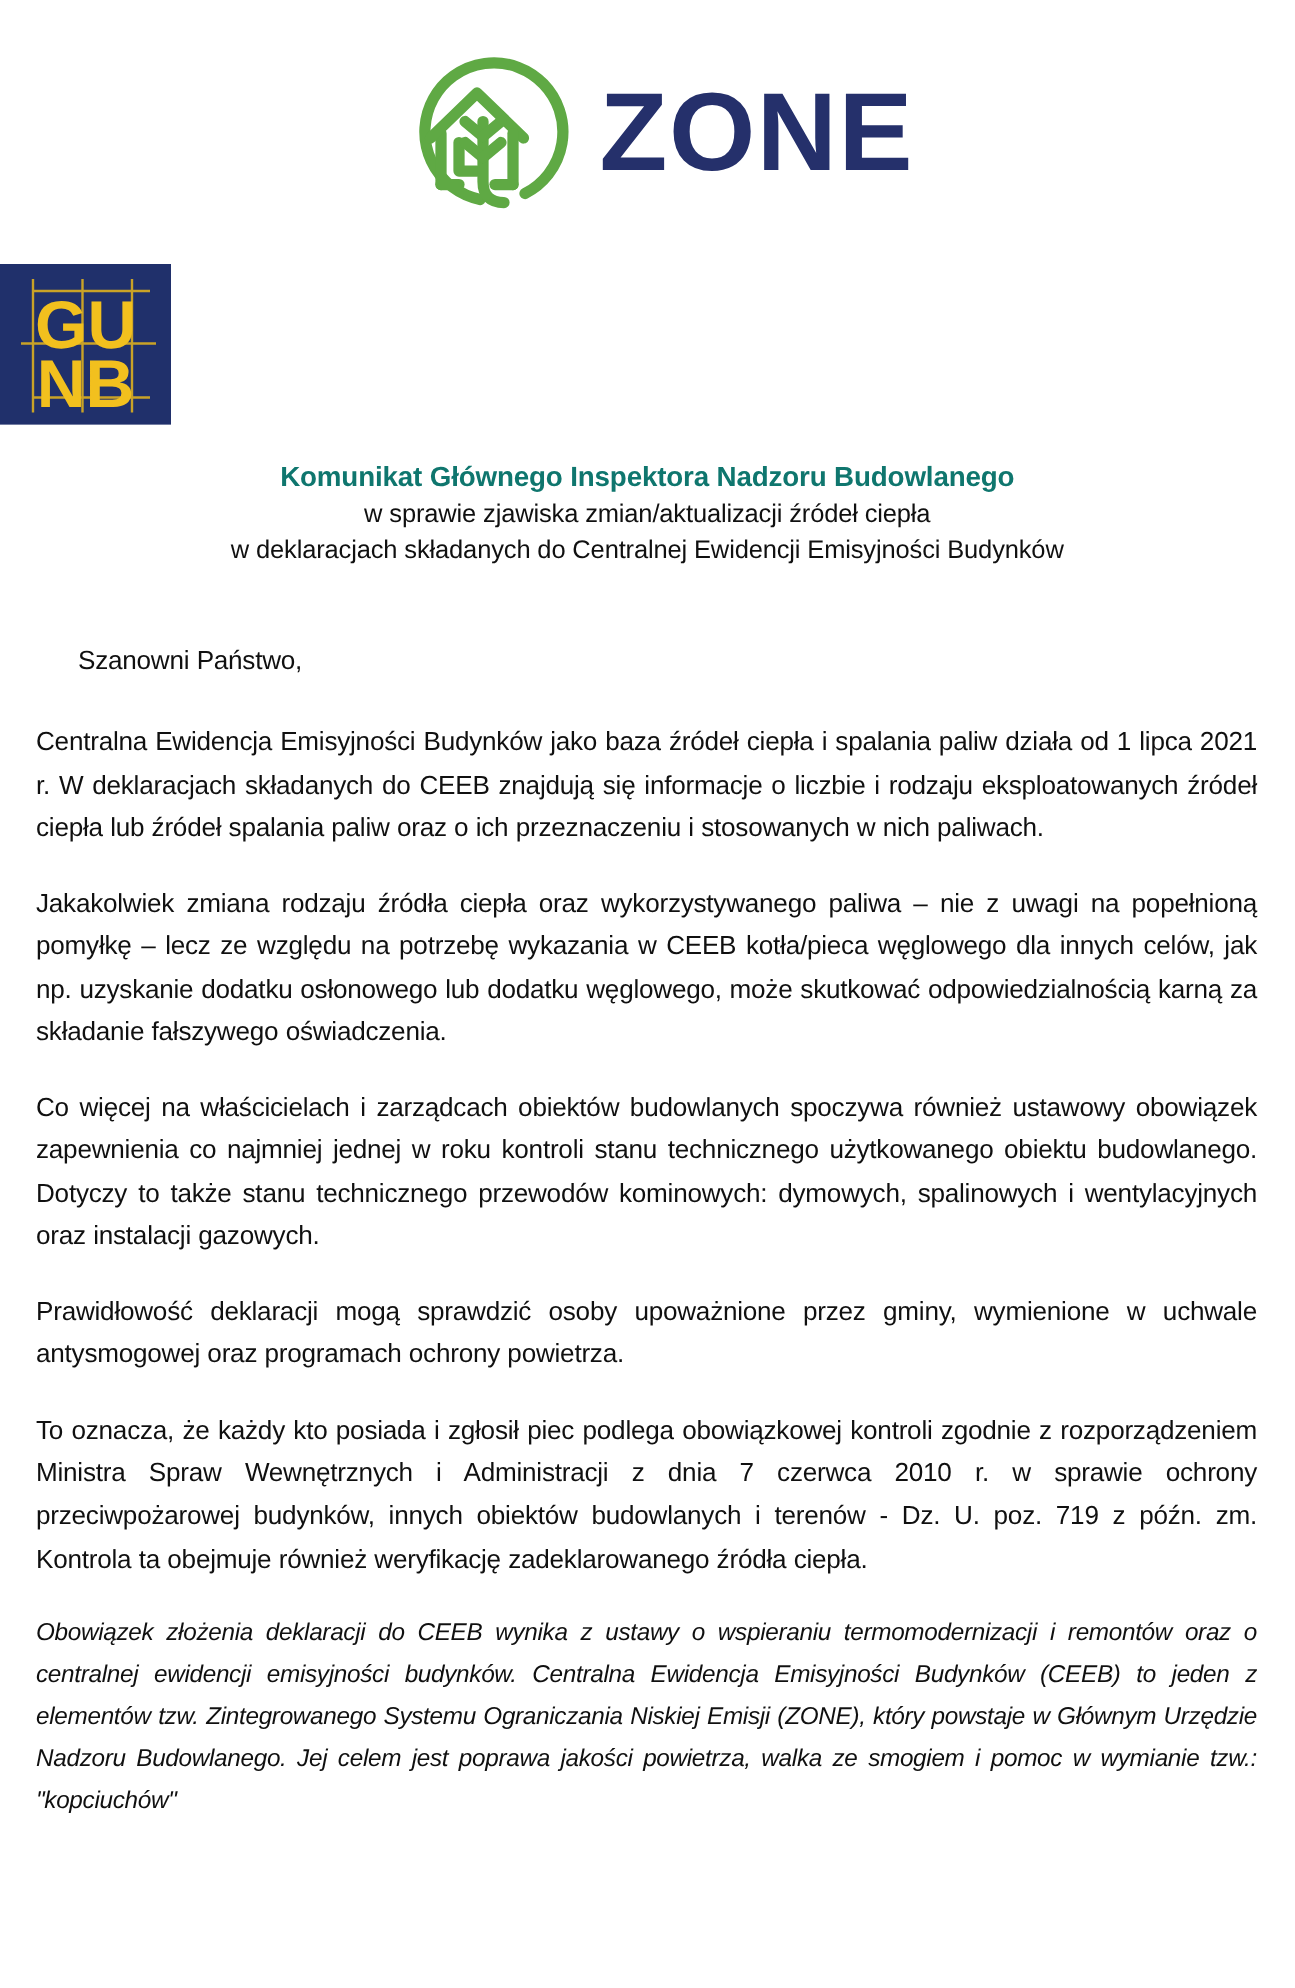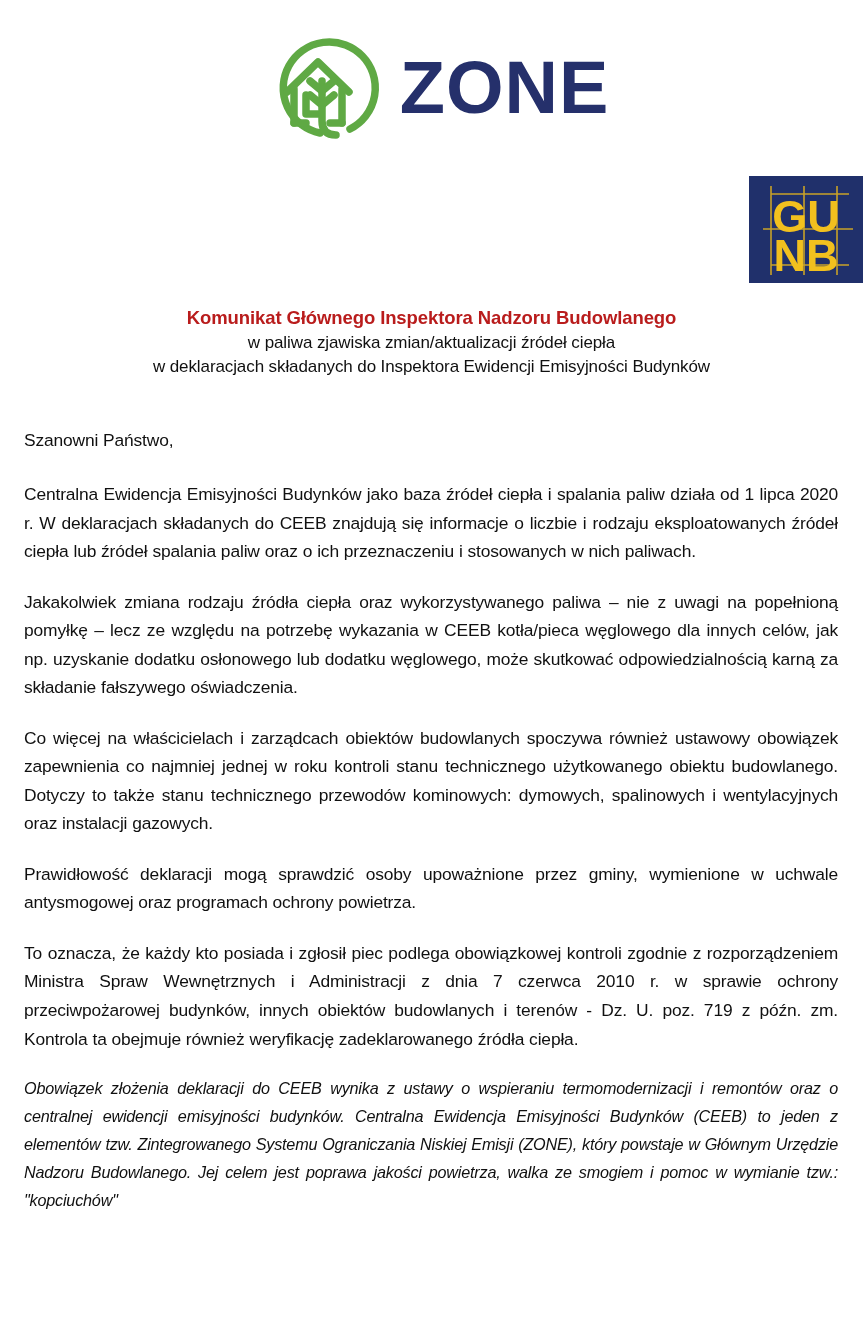--- a/index.html
+++ b/index.html
@@ -43,21 +43,21 @@
     font-weight: 700;
     letter-spacing: 1px;
     line-height: 1;
     color: #25306b;
     user-select: none;
   }
 
   
   .gunb-wrap {
     display: flex;
-    justify-content: flex-end;
+    justify-content: flex-start;
     margin-top: 44px;
   }
   .gunb-square {
     position: relative;
     width: 114px;
     height: 107px;
     background: #20306b;
   }
   .gunb-svg {
     position: absolute;
@@ -68,21 +68,21 @@
 
   
   .title-block {
     margin-top: 22px;
     text-align: center;
     line-height: 1.42;
   }
   .title-line-1 {
     font-size: 18.5px;
     font-weight: 700;
-    color: #b91c1c;
+    color: #0f766e;
     letter-spacing: -0.1px;
   }
   .title-line-2,
   .title-line-3 {
     font-size: 17px;
     font-weight: 400;
     color: #101010;
     letter-spacing: -0.1px;
   }
 
@@ -98,20 +98,21 @@
     color: #101010;
     margin: 0 0 22px 0;
     letter-spacing: -0.15px;
     word-spacing: 0.2px;
     -webkit-hyphens: none;
     hyphens: none;
   }
   .para.greeting {
     text-align: left;
     margin-bottom: 26px;
+    margin-left: 28px;
   }
   .para.last-body {
   }
   .para.footnote {
     font-style: italic;
     font-size: 16.2px;
     line-height: 1.72;
     margin-bottom: 0;
     letter-spacing: -0.2px;
   }
@@ -163,27 +164,27 @@
           <line x1="22" y1="10" x2="22" y2="99"></line>
         </g>
         <text x="57" y="56" text-anchor="middle" font-family="Liberation Sans, sans-serif" font-size="45" font-weight="700" fill="#f2c01e">GU</text>
         <text x="57" y="95" text-anchor="middle" font-family="Liberation Sans, sans-serif" font-size="45" font-weight="700" fill="#f2c01e">NB</text>
       </svg>
     </div>
   </div>
 
   <div class="title-block">
     <div class="title-line-1">Komunikat Głównego Inspektora Nadzoru Budowlanego</div>
-    <div class="title-line-2">w paliwa zjawiska zmian/aktualizacji źródeł ciepła</div>
-    <div class="title-line-3">w deklaracjach składanych do Inspektora Ewidencji Emisyjności Budynków</div>
+    <div class="title-line-2">w sprawie zjawiska zmian/aktualizacji źródeł ciepła</div>
+    <div class="title-line-3">w deklaracjach składanych do Centralnej Ewidencji Emisyjności Budynków</div>
   </div>
 
   <div class="body-block">
     <p class="para greeting">Szanowni Państwo,</p>
-    <p class="para">Centralna Ewidencja Emisyjności Budynków jako baza źródeł ciepła i spalania paliw działa od  1 lipca 2020 r. W deklaracjach składanych do CEEB znajdują się informacje o liczbie i rodzaju eksploatowanych źródeł ciepła lub źródeł spalania paliw oraz o ich przeznaczeniu i stosowanych w nich paliwach.</p>
+    <p class="para">Centralna Ewidencja Emisyjności Budynków jako baza źródeł ciepła i spalania paliw działa od  1 lipca 2021 r. W deklaracjach składanych do CEEB znajdują się informacje o liczbie i rodzaju eksploatowanych źródeł ciepła lub źródeł spalania paliw oraz o ich przeznaczeniu i stosowanych w nich paliwach.</p>
     <p class="para">Jakakolwiek zmiana rodzaju źródła ciepła oraz wykorzystywanego paliwa – nie z uwagi na popełnioną pomyłkę – lecz ze względu na potrzebę wykazania w CEEB kotła/pieca węglowego dla innych celów, jak np. uzyskanie dodatku osłonowego lub dodatku węglowego, może skutkować odpowiedzialnością karną za składanie fałszywego oświadczenia.</p>
     <p class="para">Co więcej na właścicielach i zarządcach obiektów budowlanych spoczywa również ustawowy obowiązek zapewnienia co najmniej jednej w roku kontroli stanu technicznego użytkowanego obiektu budowlanego. Dotyczy to także stanu technicznego przewodów kominowych: dymowych, spalinowych i wentylacyjnych oraz instalacji gazowych.</p>
     <p class="para">Prawidłowość deklaracji mogą sprawdzić osoby upoważnione przez gminy, wymienione w uchwale antysmogowej oraz programach ochrony powietrza.</p>
     <p class="para last-body">To oznacza, że każdy kto posiada i zgłosił piec podlega obowiązkowej kontroli zgodnie z rozporządzeniem Ministra Spraw Wewnętrznych i Administracji z dnia 7 czerwca 2010 r. w sprawie ochrony przeciwpożarowej budynków, innych obiektów budowlanych i terenów - Dz. U. poz. 719 z późn. zm. Kontrola ta obejmuje również weryfikację zadeklarowanego źródła ciepła.</p>
     <p class="para footnote">Obowiązek złożenia deklaracji do CEEB wynika z ustawy o wspieraniu termomodernizacji i remontów oraz o centralnej ewidencji emisyjności budynków. Centralna Ewidencja Emisyjności Budynków (CEEB) to jeden z  elementów tzw. Zintegrowanego Systemu Ograniczania Niskiej Emisji (ZONE), który powstaje w  Głównym Urzędzie Nadzoru Budowlanego. Jej celem jest poprawa jakości powietrza, walka ze smogiem i pomoc w wymianie tzw.: "kopciuchów"</p>
   </div>
 
 </div>
 
 </body></html>

